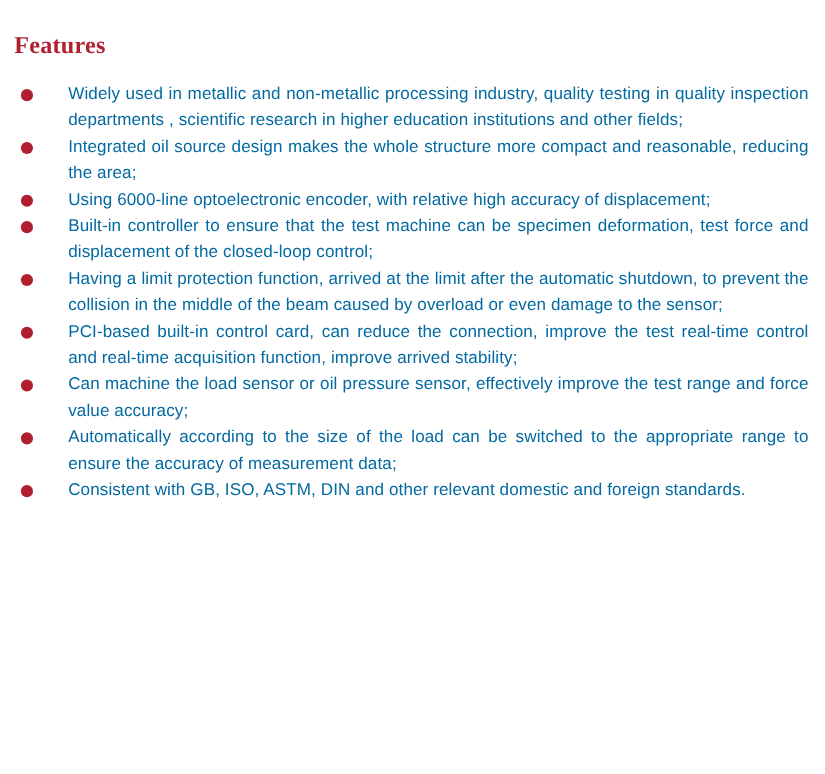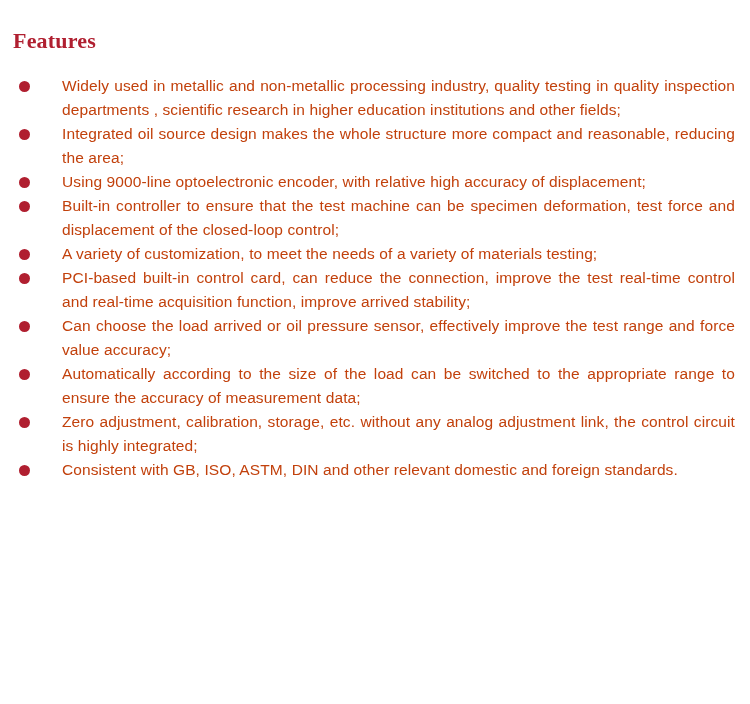--- a/index.html
+++ b/index.html
@@ -42,21 +42,21 @@
     height: 11px;
     border-radius: 50%;
     background: #b01f30;
     margin: 7px 0 0 6px;
   }
   .feature-text {
     flex: 1 1 auto;
     margin: 0 0 0 32px;
     font-size: 15.5px;
     line-height: 24px;
-    color: #c2410c;
+    color: #0369a1;
     text-align: justify;
     text-align-last: left;
     letter-spacing: 0.1px;
   }
 </style>
 </head>
 <body>
 
 <div class="page">
 
@@ -70,54 +70,50 @@
     </div>
 
     <div class="feature-row">
       <span class="bullet"></span>
       <p class="feature-text">Integrated oil source design makes the whole structure more compact and reasonable, reducing the area;</p>
     </div>
 
 
     <div class="feature-row">
       <span class="bullet"></span>
-      <p class="feature-text">Using 9000-line optoelectronic encoder, with relative high accuracy of displacement;</p>
+      <p class="feature-text">Using 6000-line optoelectronic encoder, with relative high accuracy of displacement;</p>
     </div>
 
 
     <div class="feature-row">
       <span class="bullet"></span>
       <p class="feature-text">Built-in controller to ensure that the test machine can be specimen deformation, test force and displacement of the closed-loop control;</p>
     </div>
 
-
     <div class="feature-row">
       <span class="bullet"></span>
-      <p class="feature-text">A variety of customization, to meet the needs of a variety of materials testing;</p>
+      <p class="feature-text">Having a limit protection function, arrived at the limit after the automatic shutdown, to prevent the collision in the middle of the beam caused by overload or even damage to the sensor;</p>
     </div>
+
 
     <div class="feature-row">
       <span class="bullet"></span>
       <p class="feature-text">PCI-based built-in control card, can reduce the connection, improve the test real-time control and real-time acquisition function, improve arrived stability;</p>
     </div>
 
     <div class="feature-row">
       <span class="bullet"></span>
-      <p class="feature-text">Can choose the load arrived or oil pressure sensor, effectively improve the test range and force value accuracy;</p>
+      <p class="feature-text">Can machine the load sensor or oil pressure sensor, effectively improve the test range and force value accuracy;</p>
     </div>
 
     <div class="feature-row">
       <span class="bullet"></span>
       <p class="feature-text">Automatically according to the size of the load can be switched to the appropriate range to ensure the accuracy of measurement data;</p>
     </div>
 
-    <div class="feature-row">
-      <span class="bullet"></span>
-      <p class="feature-text">Zero adjustment, calibration, storage, etc. without any analog adjustment link, the control circuit is highly integrated;</p>
-    </div>
 
 
 
     <div class="feature-row">
       <span class="bullet"></span>
       <p class="feature-text">Consistent with GB, ISO, ASTM, DIN and other relevant domestic and foreign standards.</p>
     </div>
 
   </div>
 </div>

